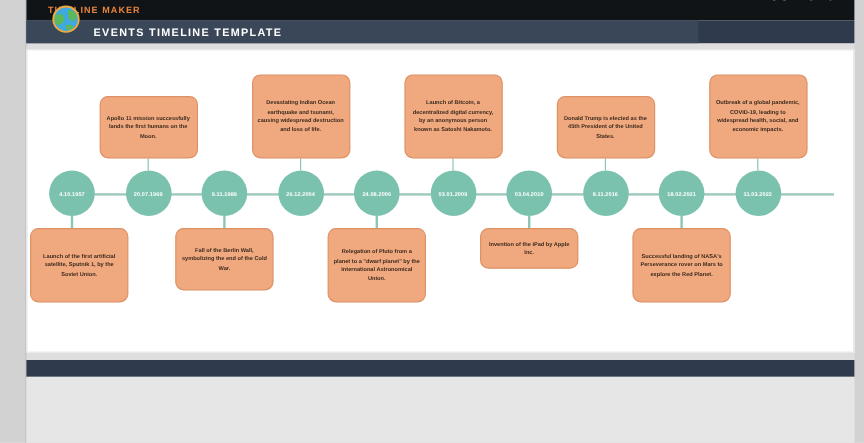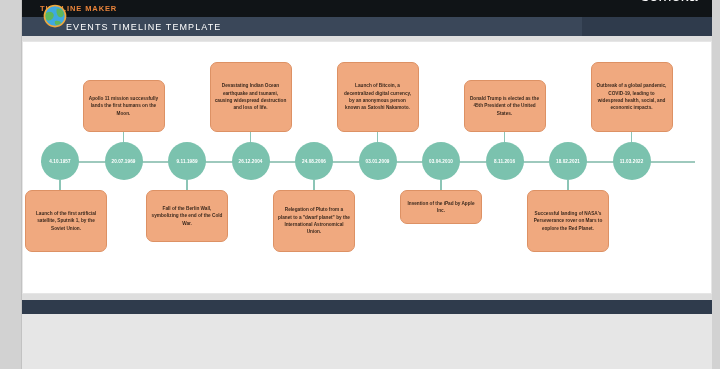--- a/index.html
+++ b/index.html
@@ -69,23 +69,23 @@
     align-items: center;
   }
   .header-bar-inner {
     position: absolute;
     left: 0; top: 0;
     width: 560px; height: 19px;
     background: #3a4759;
   }
   .header-title {
     position: relative;
-    margin-left: 44px;
+    margin-left: 56px;
     font-size: 9px;
-    font-weight: normal;
+    font-weight: bold;
     letter-spacing: 1.1px;
     color: #ffffff;
     white-space: nowrap;
     z-index: 3;
   }
   .someka-logo {
     position: absolute;
     right: 22px;
     top: -13px;
     font-size: 15.5px;

